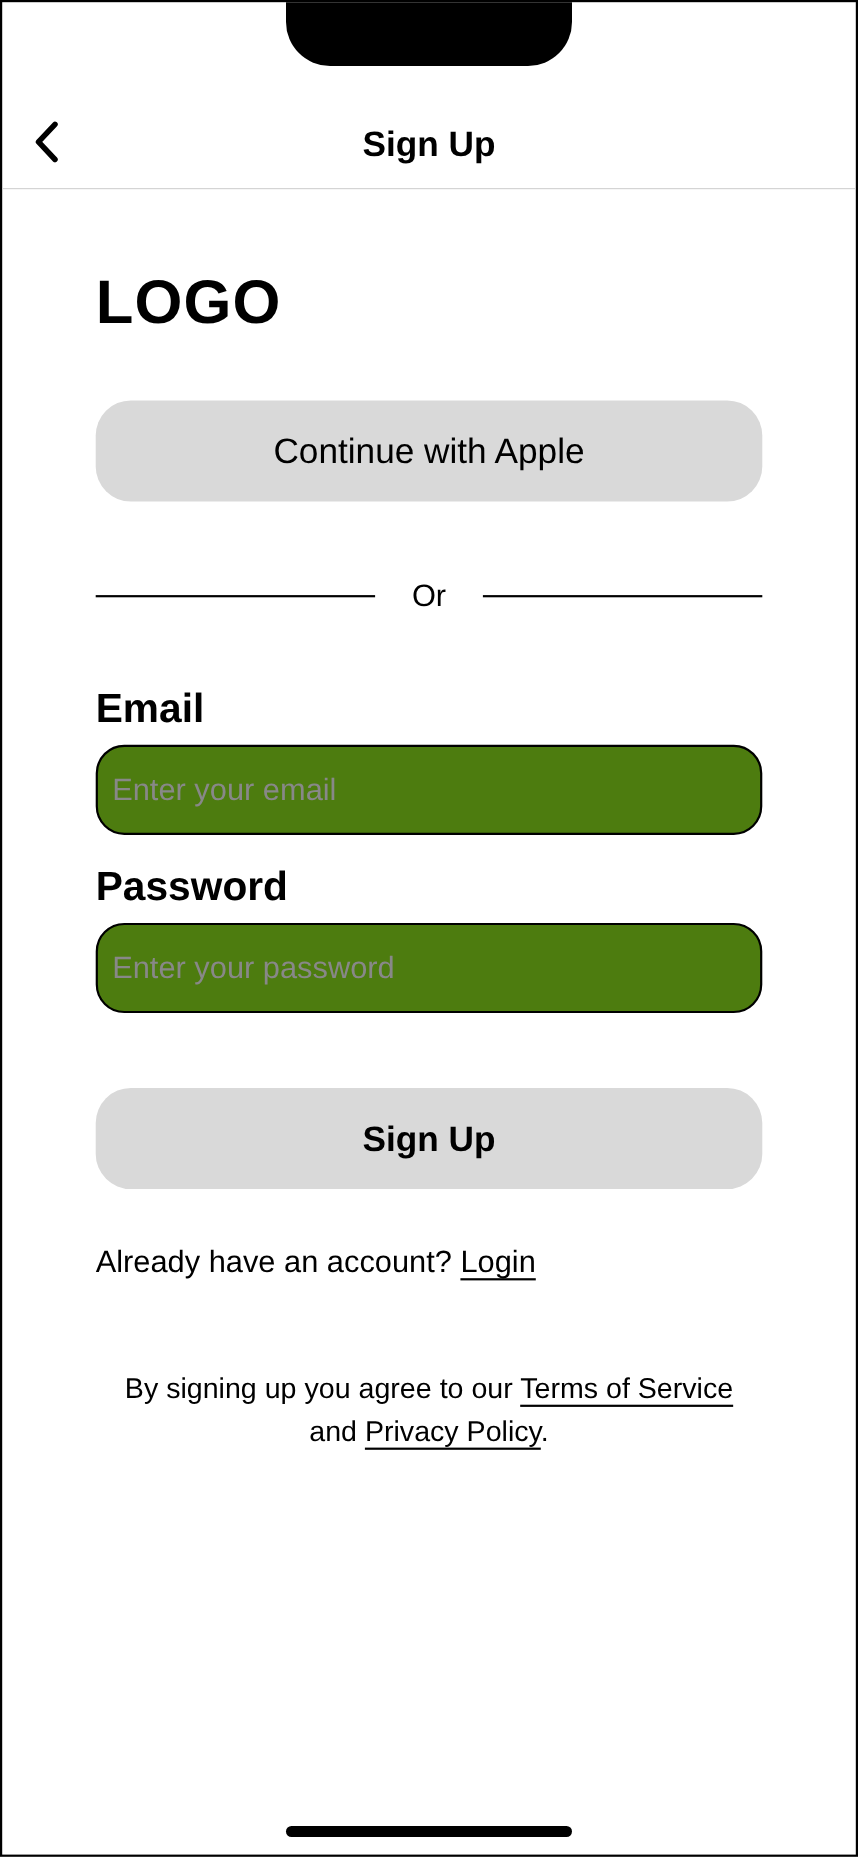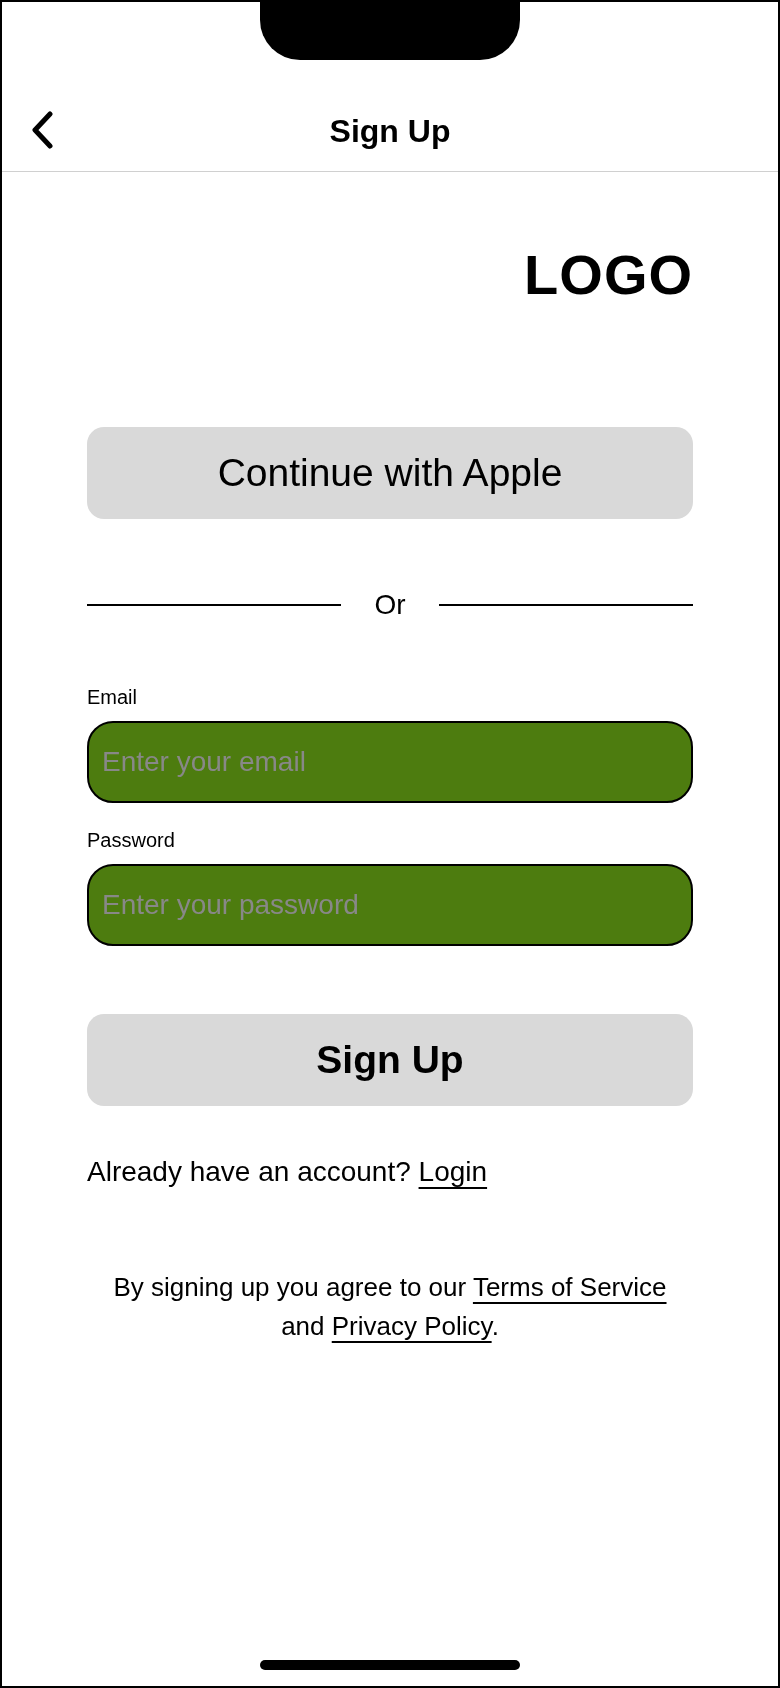--- a/index.html
+++ b/index.html
@@ -71,40 +71,40 @@
     }
     .nav-title {
       font-size: 32px;
       font-weight: 700;
     }
     
     .content {
       padding: 60px 85px 0 85px;
     }
     .logo {
-      text-align: right;
+      text-align: left;
       font-size: 56px;
       font-weight: 800;
       letter-spacing: 1px;
       margin-top: 10px;
-      margin-bottom: 120px;
+      margin-bottom: 57px;
     }
     .social-buttons {
       display: flex;
       flex-direction: column;
       gap: 32px;
       margin-bottom: 70px;
     }
     .btn {
       width: 100%;
       height: 92px;
       border: none;
-      border-radius: 17px;
+      border-radius: 32px;
       background: #d9d9d9;
-      font-size: 39px;
+      font-size: 32px;
       font-weight: 500;
       color: #000;
       cursor: pointer;
     }
     .divider {
       display: flex;
       align-items: center;
       gap: 33px;
       margin-bottom: 65px;
     }
@@ -114,22 +114,22 @@
       background: #000;
     }
     .divider-text {
       font-size: 28px;
       font-weight: 400;
     }
     .field-group {
       margin-bottom: 26px;
     }
     .field-label {
-      font-size: 20px;
-      font-weight: 400;
+      font-size: 37px;
+      font-weight: 700;
       margin-bottom: 12px;
       display: block;
     }
     .text-input {
       width: 100%;
       height: 82px;
       border: 2px solid #000;
       border-radius: 26px;
       padding: 0 13px;
       font-size: 28px;

